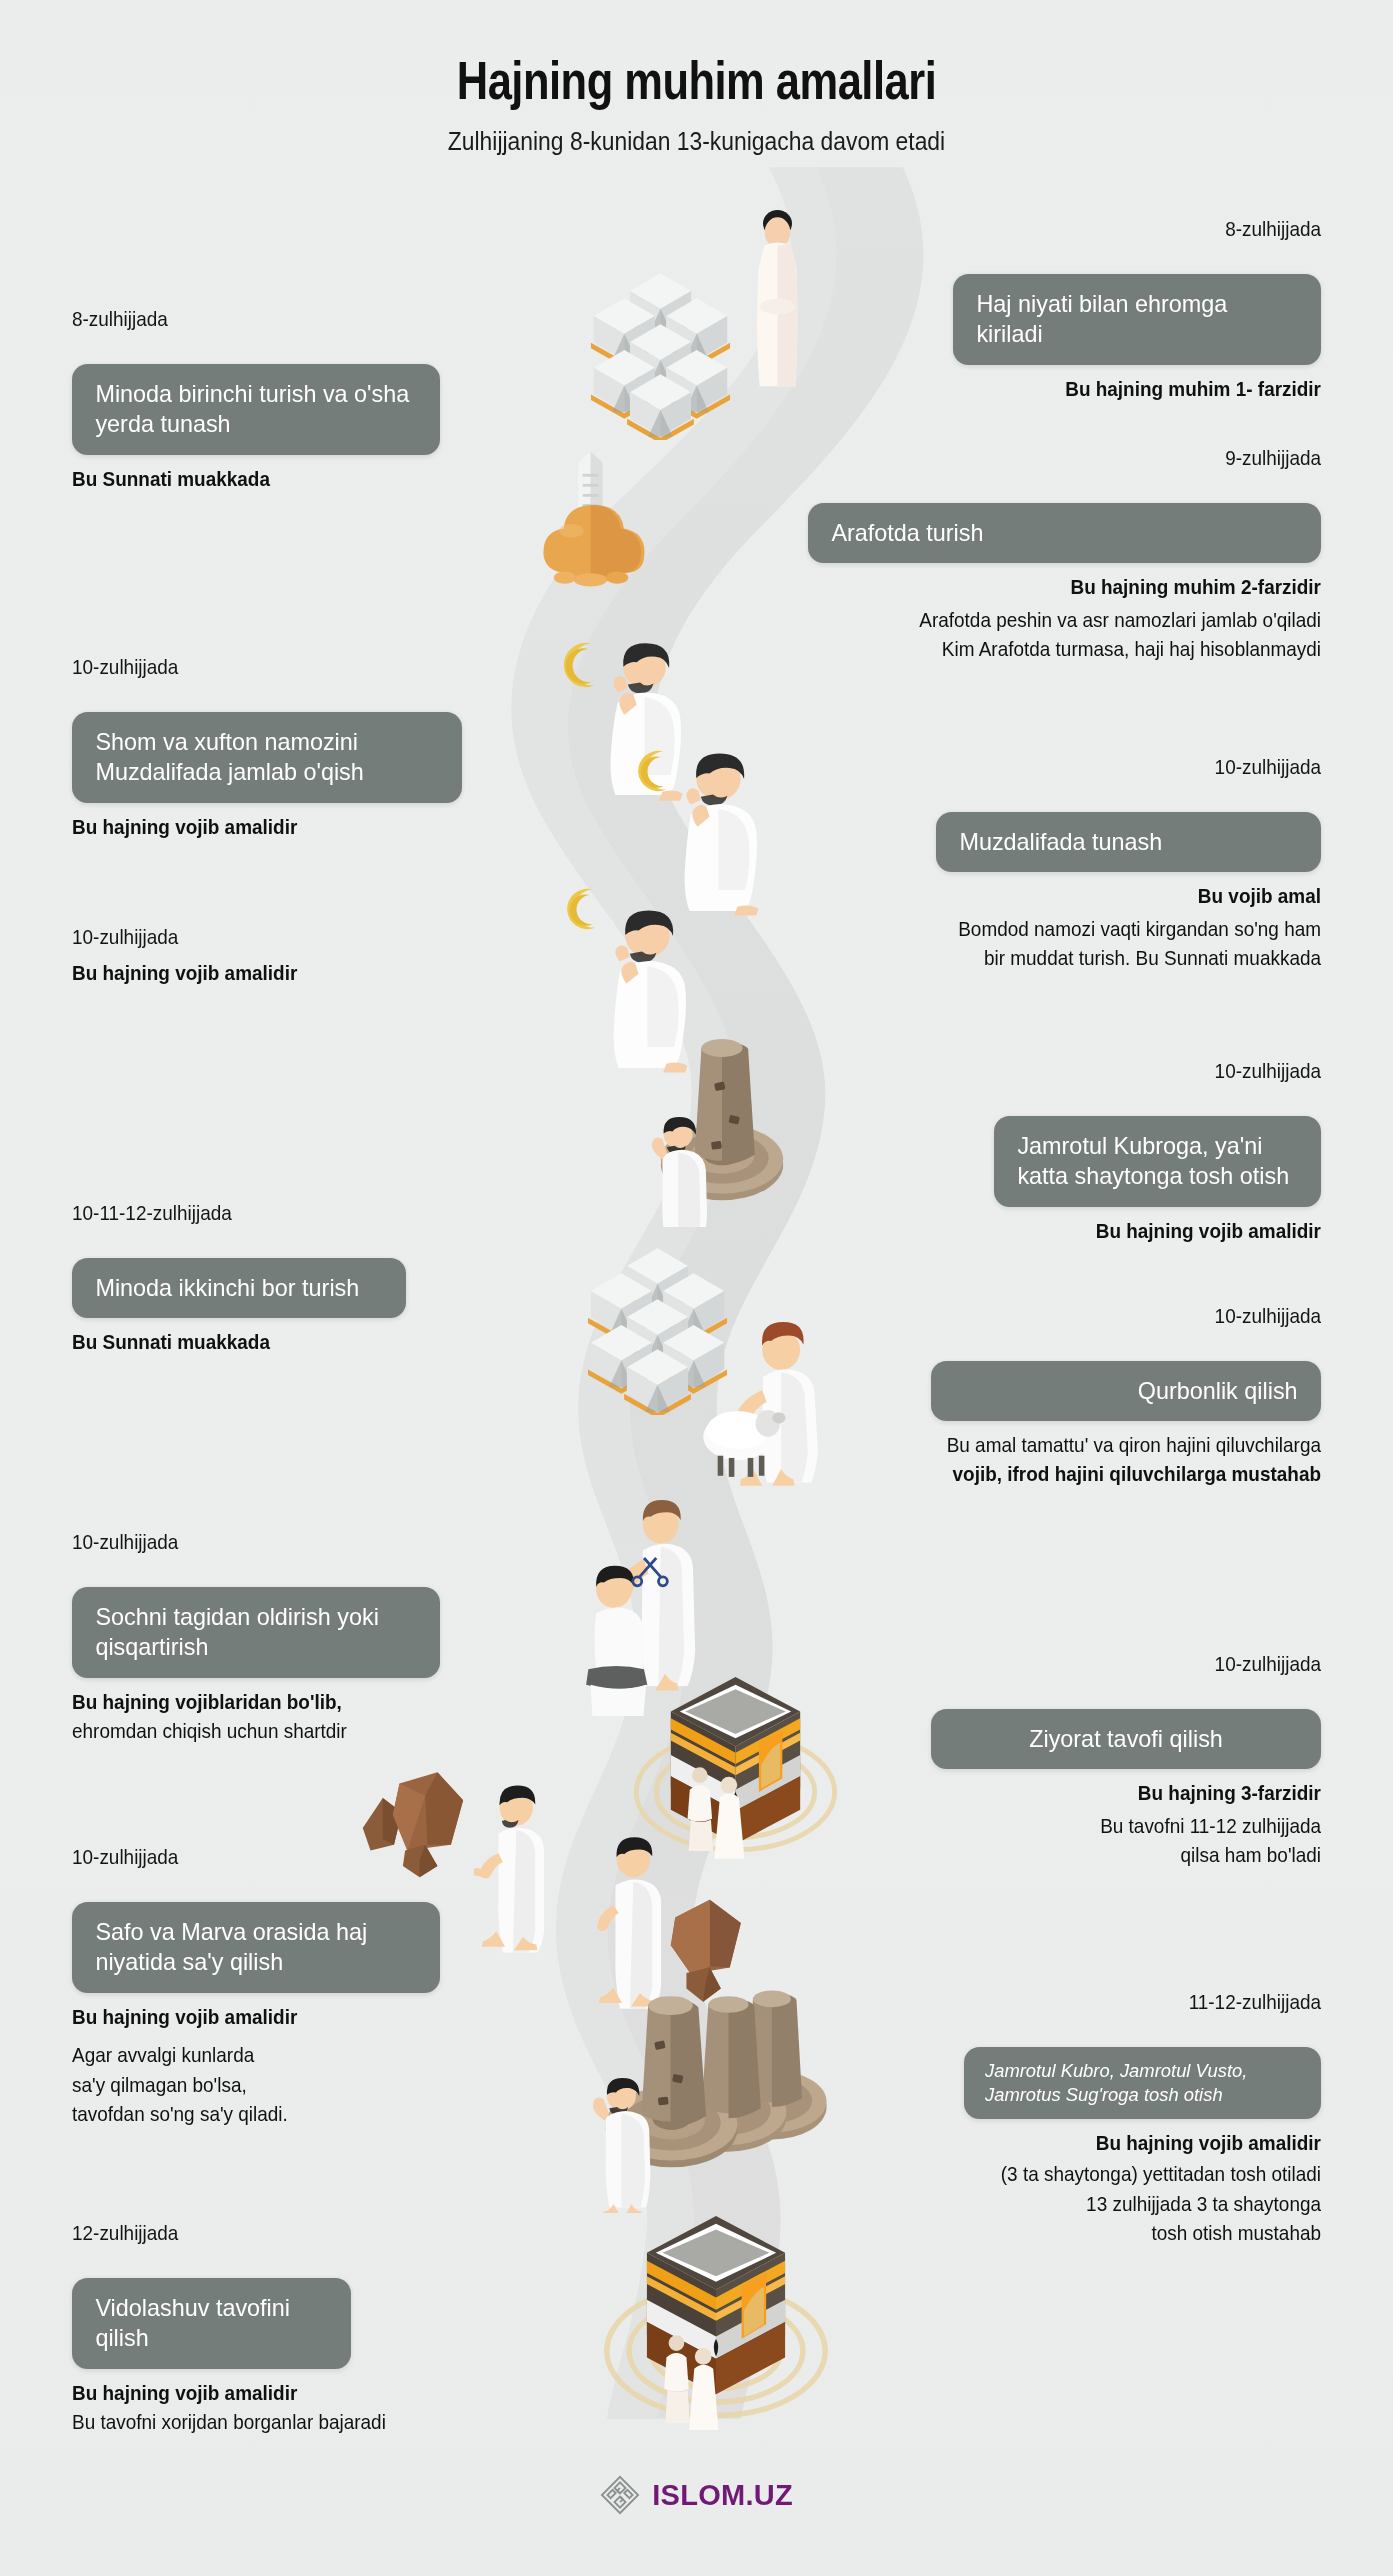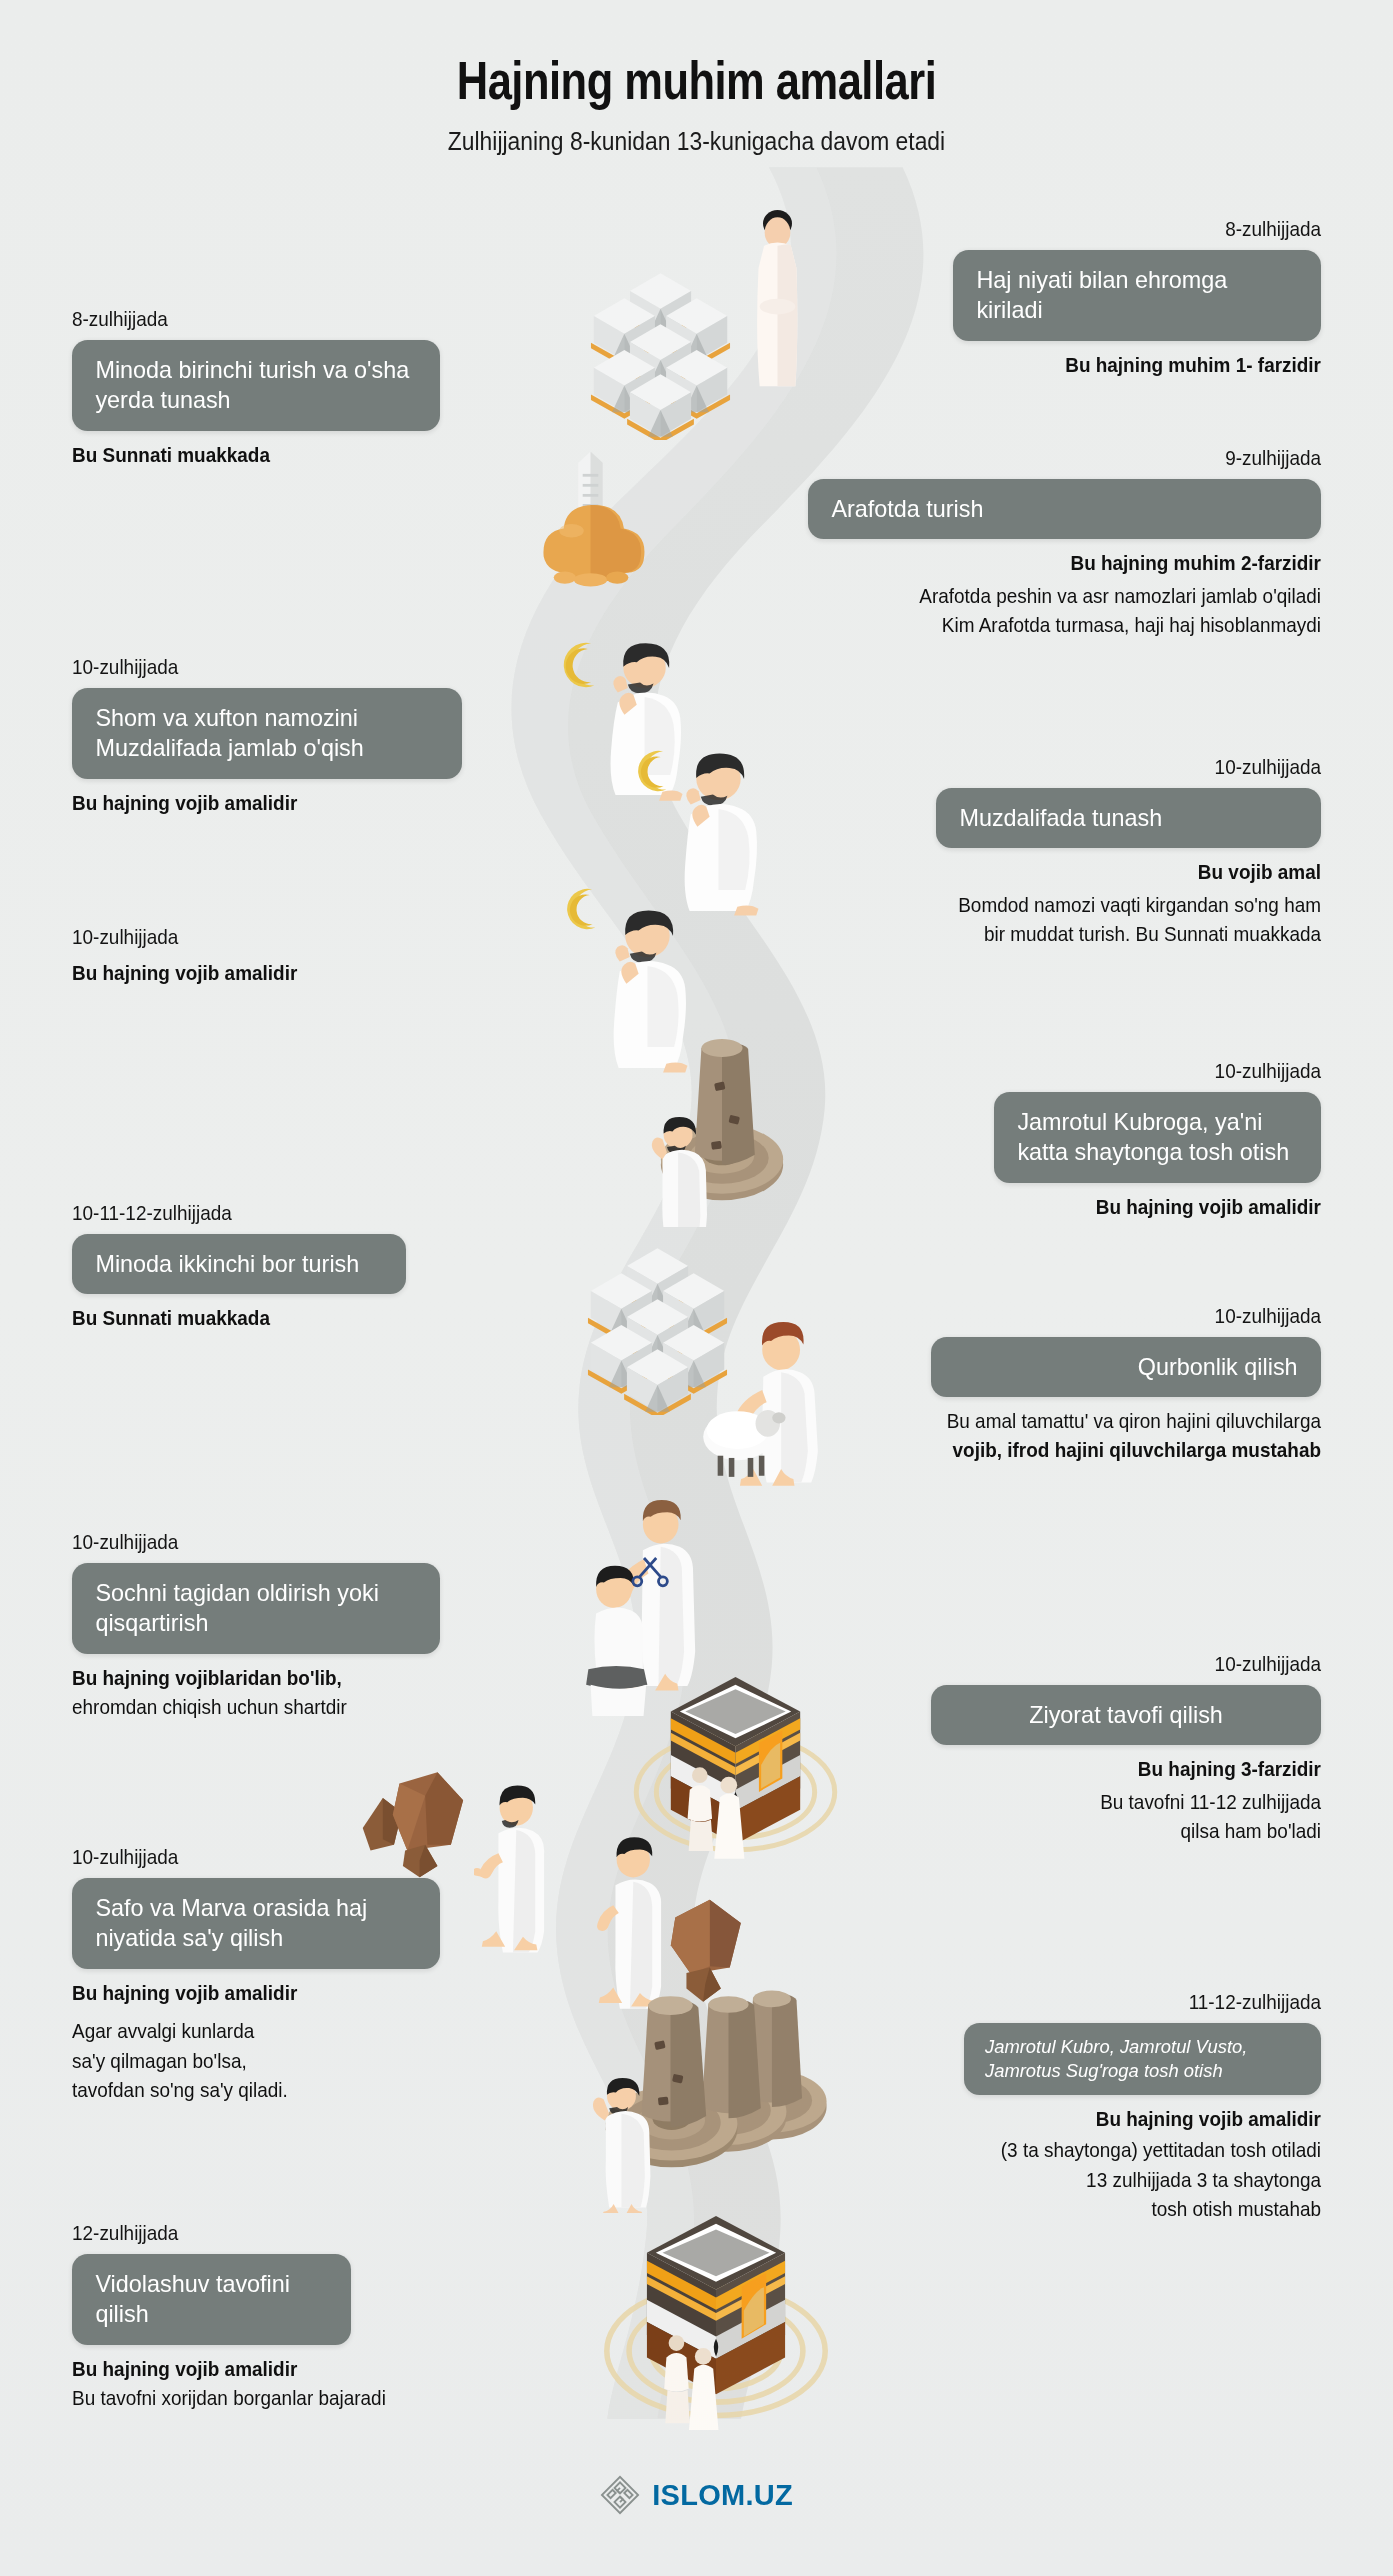--- a/index.html
+++ b/index.html
@@ -24,21 +24,21 @@
     font-size: 26px; color: #1b1b1b; margin-top: 14.5px;
     transform: scaleX(0.88); transform-origin: center;
   }
 
   
   .step { position: absolute; z-index: 4; }
   .bubble {
     background: #757d7b; color: #fff; border-radius: 15.6px;
     padding: 14.5px 23.4px; font-size: 23.4px; line-height: 1.32;
     box-shadow: 0 1.7px 5.6px rgba(0,0,0,.10);
-    display: inline-block; font-weight: 400;
+    display: inline-block; font-weight: 400; margin-top: 24px;
   }
   .bubble.small { font-size: 18.4px; padding: 12.3px 21px; line-height: 1.3; font-style: italic; }
   .daylabel {
     font-size: 20.6px; color: #141414; margin-bottom: 9px;
     transform: scaleX(0.92); transform-origin: left top; display: block;
   }
   .note {
     font-size: 20.6px; color: #101010; margin-top: 10px; line-height: 1.38;
     transform: scaleX(0.92); transform-origin: left top;
   }
@@ -49,21 +49,21 @@
   .step.right { text-align: right; }
   .step.right .daylabel { transform-origin: right top; }
   .step.right .note { transform-origin: right top; }
 
   
   .ill { position: absolute; z-index: 3; }
 
   
   .footer { position: absolute; left: 0; width: 1393px; text-align: center; z-index: 6; }
   .logo-row { display: inline-flex; align-items: center; gap: 12.3px; }
-  .logo-text { font-size: 29px; font-weight: 700; color: #0369a1; letter-spacing: 0.3px; }
+  .logo-text { font-size: 29px; font-weight: 700; color: #701a75; letter-spacing: 0.3px; }
 </style>
 </head>
 <body>
 
 <svg id="road" viewBox="0 0 2500 4622" preserveAspectRatio="none">
   <defs>
     <linearGradient id="roadg" x1="0" y1="0" x2="0" y2="1">
       <stop offset="0" stop-color="#e0e2e1"></stop>
       <stop offset="0.5" stop-color="#dcdedd"></stop>
       <stop offset="1" stop-color="#dedfde"></stop>

